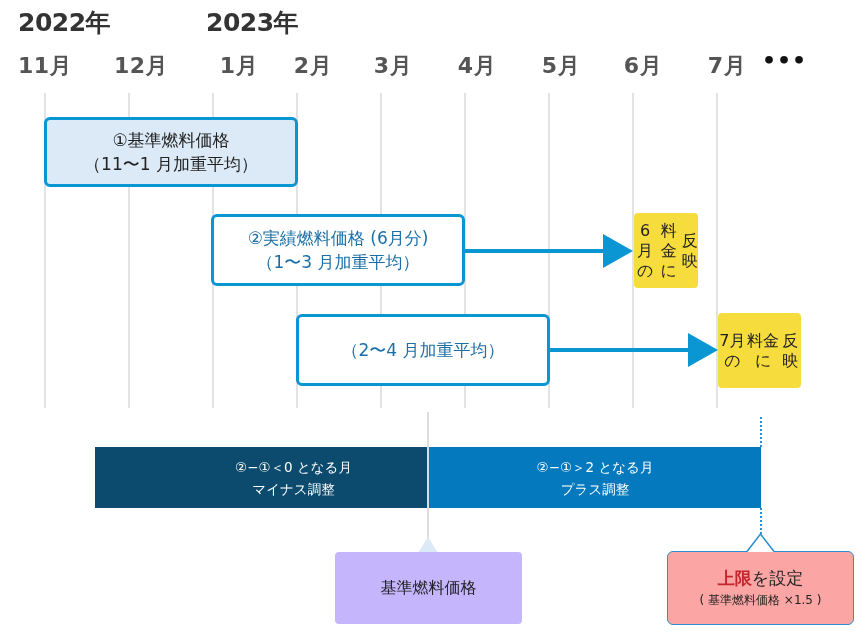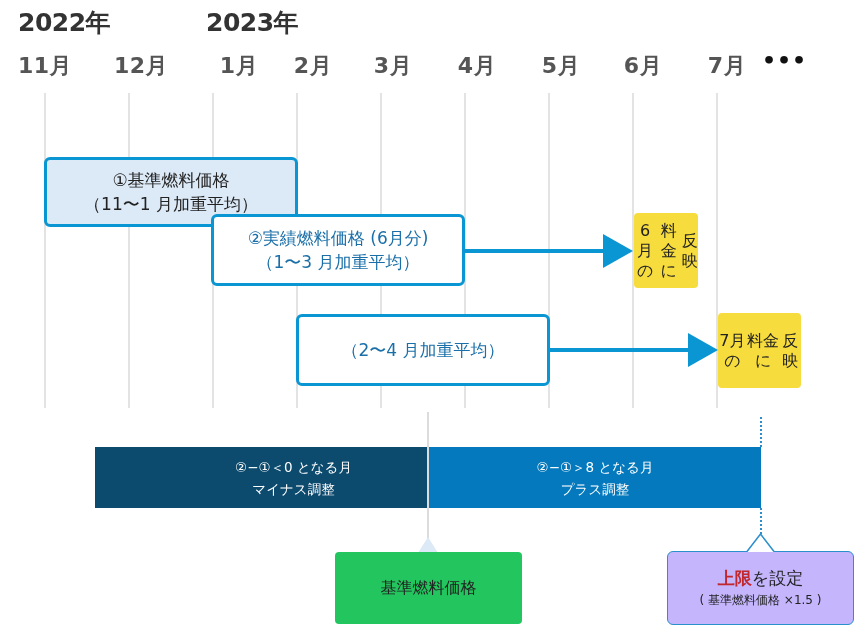--- a/index.html
+++ b/index.html
@@ -21,24 +21,24 @@
 
     .reflect { position: absolute; width: 64px; height: 75px; background: #f7dc3d; border-radius: 4px; display: flex; flex-direction: row; align-items: center; justify-content: center; font-size: 16px; line-height: 20px; color: #222; text-align: center; }
 
     .band { position: absolute; top: 447px; height: 61px; color: #fff; display: flex; flex-direction: column; align-items: center; justify-content: center; font-size: 13.5px; line-height: 22px; }
     .band.minus { left: 95px; width: 397px; background: #0c4a6e; }
     .band.plus { left: 429px; width: 332px; background: #0579bd; }
 
     .vline-base { position: absolute; left: 427px; top: 412px; width: 2px; height: 130px; background: #dcdcdc; }
     .dotted { position: absolute; left: 760px; width: 0; border-left: 2px dotted #2a8fcc; }
 
-    .callout-base { position: absolute; left: 335px; top: 552px; width: 187px; height: 72px; background: #22c55e; border-radius: 4px; display: flex; align-items: center; justify-content: center; font-size: 16px; color: #222; }
+    .callout-base { position: absolute; left: 335px; top: 552px; width: 187px; height: 72px; background: #c4b5fd; border-radius: 4px; display: flex; align-items: center; justify-content: center; font-size: 16px; color: #222; }
     .callout-base-tip { position: absolute; left: 418px; top: 537px; width: 0; height: 0; border-left: 10px solid transparent; border-right: 10px solid transparent; border-bottom: 16px solid #dce9f6; }
 
-    .callout-cap { position: absolute; left: 667px; top: 551px; width: 187px; height: 74px; border: 1.5px solid #2a8fcc; border-radius: 6px; background: #c4b5fd; display: flex; flex-direction: column; align-items: center; justify-content: center; }
+    .callout-cap { position: absolute; left: 667px; top: 551px; width: 187px; height: 74px; border: 1.5px solid #2a8fcc; border-radius: 6px; background: #fca5a5; display: flex; flex-direction: column; align-items: center; justify-content: center; }
     .callout-cap .t1 { font-size: 17px; color: #222; line-height: 24px; }
     .callout-cap .red { color: #c1272d; font-weight: bold; }
     .callout-cap .t2 { font-size: 12px; color: #222; line-height: 20px; }
     .cap-tip-svg { position: absolute; left: 745px; top: 533px; }
   </style>
 </head>
 <body>
 
 <div class="year" style="left:18px">2022年</div>
 <div class="year" style="left:206px">2023年</div>
@@ -57,21 +57,21 @@
 <div class="gridline" style="left:44px"></div>
 <div class="gridline" style="left:128px"></div>
 <div class="gridline" style="left:212px"></div>
 <div class="gridline" style="left:296px"></div>
 <div class="gridline" style="left:380px"></div>
 <div class="gridline" style="left:464px"></div>
 <div class="gridline" style="left:548px"></div>
 <div class="gridline" style="left:632px"></div>
 <div class="gridline" style="left:716px"></div>
 
-<div class="box base" style="left:44px; top:117px; width:254px; height:70px;margin-top:40px;">
+<div class="box base" style="left:44px; top:117px; width:254px; height:70px;">
   <div class="l1">①基準燃料価格</div>
   <div class="l2">（11〜1 月加重平均）</div>
 </div>
 
 <div class="box" style="left:211px; top:214px; width:254px; height:72px;">
   <div class="l1">②実績燃料価格 (6月分)</div>
   <div class="l2">（1〜3 月加重平均）</div>
 </div>
 <div class="arrow-line" style="left:465px; top:249px; width:140px;"></div>
 <div class="arrow-head" style="left:603px; top:234px;"></div>
@@ -90,21 +90,21 @@
   <div>7月の</div>
   <div>料金に</div>
   <div>反映</div>
 </div>
 
 <div class="band minus">
   <div>②−①＜0 となる月</div>
   <div>マイナス調整</div>
 </div>
 <div class="band plus">
-  <div>②−①＞8 となる月</div>
+  <div>②−①＞2 となる月</div>
   <div>プラス調整</div>
 </div>
 
 <div class="vline-base"></div>
 <div class="callout-base-tip"></div>
 <div class="callout-base">
   <span>基準燃料価格</span>
 </div>
 
 <div class="dotted" style="top:417px; height:30px;"></div>

